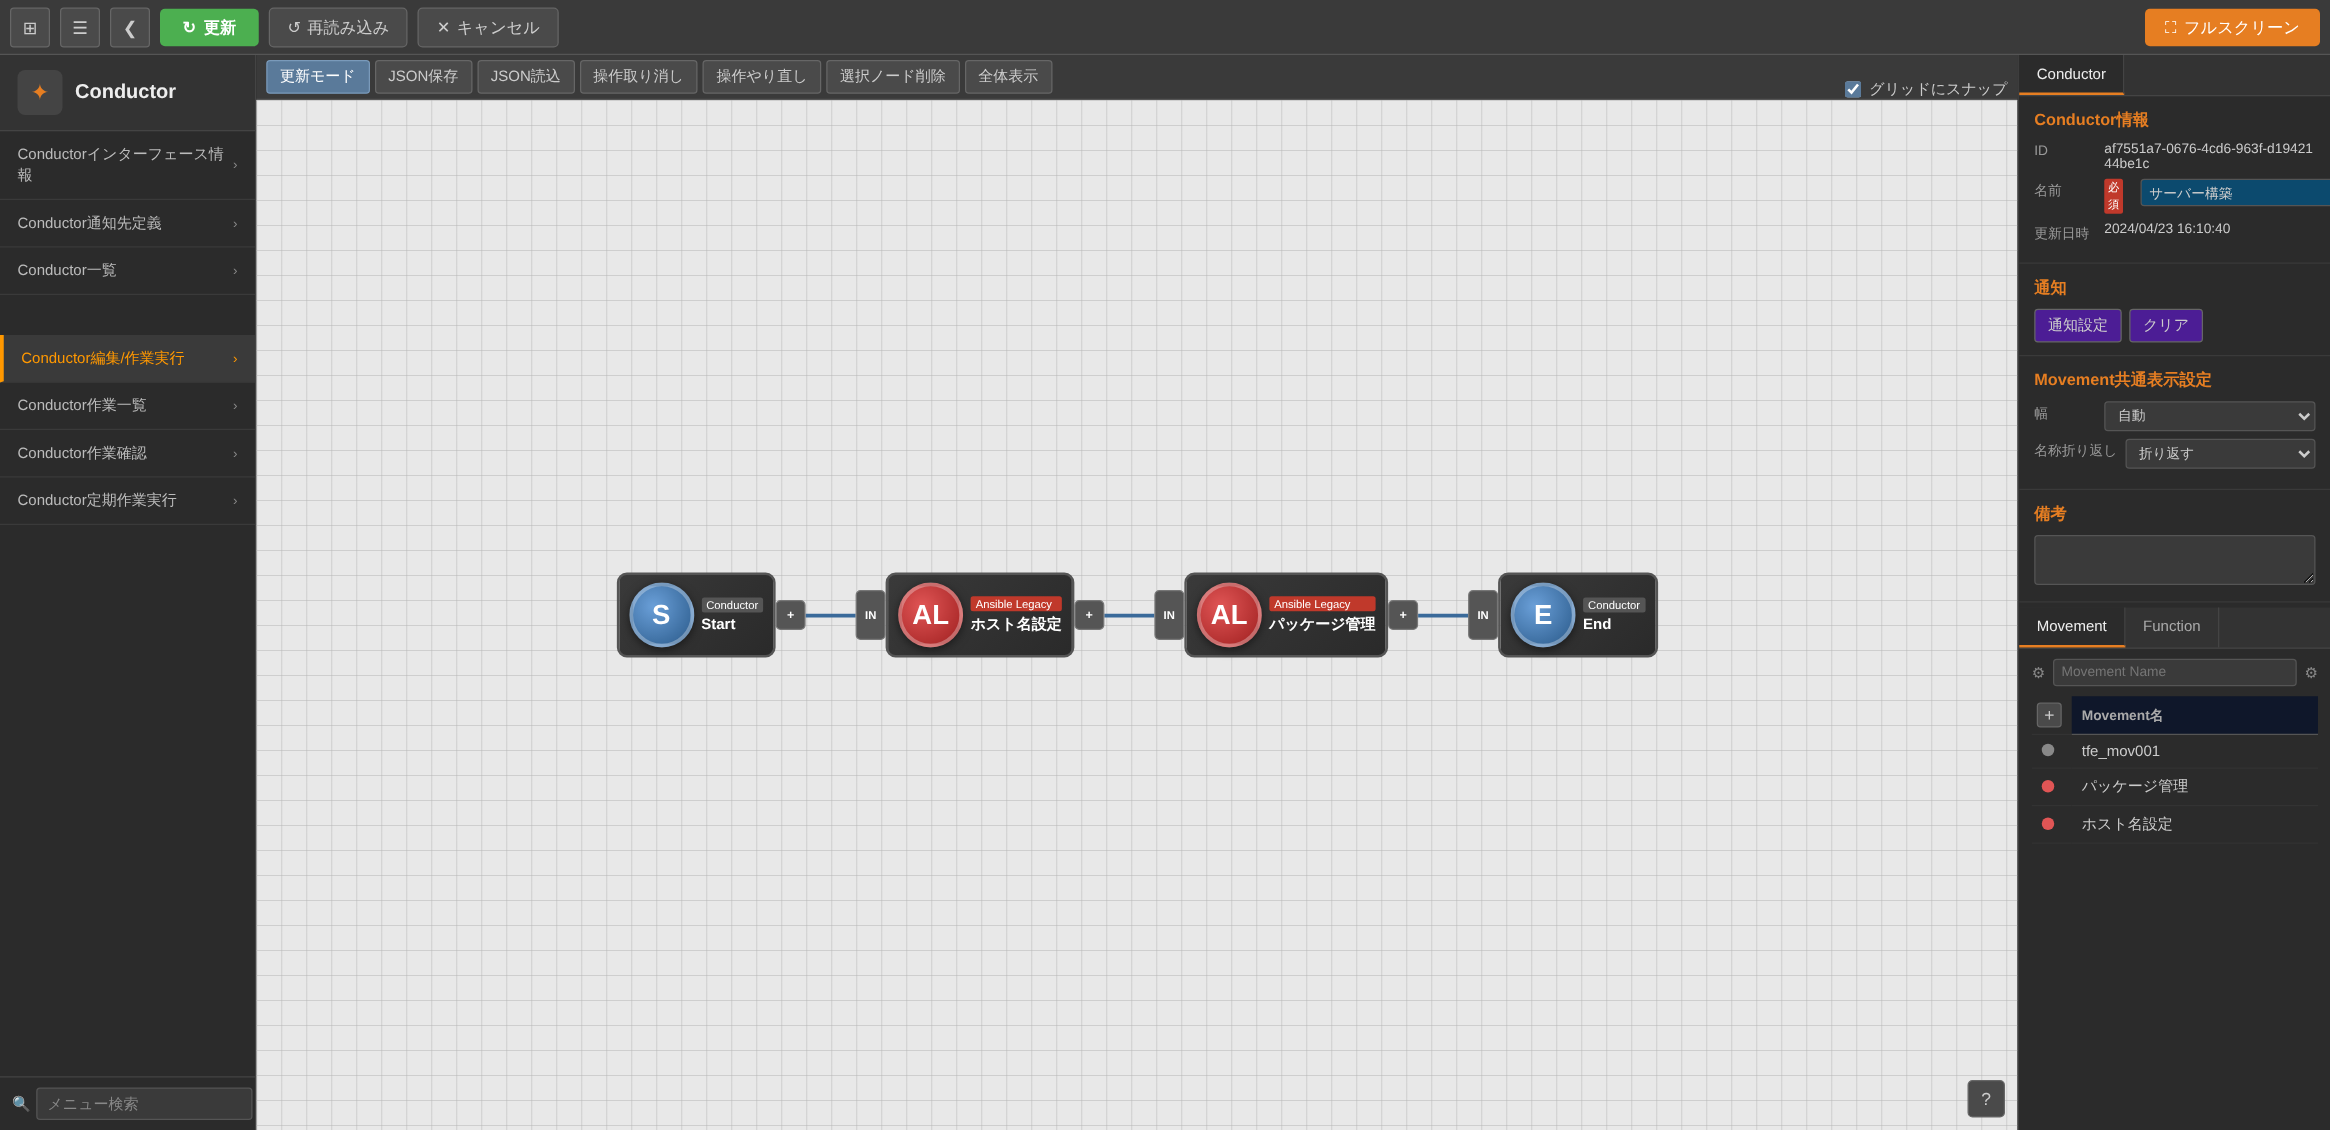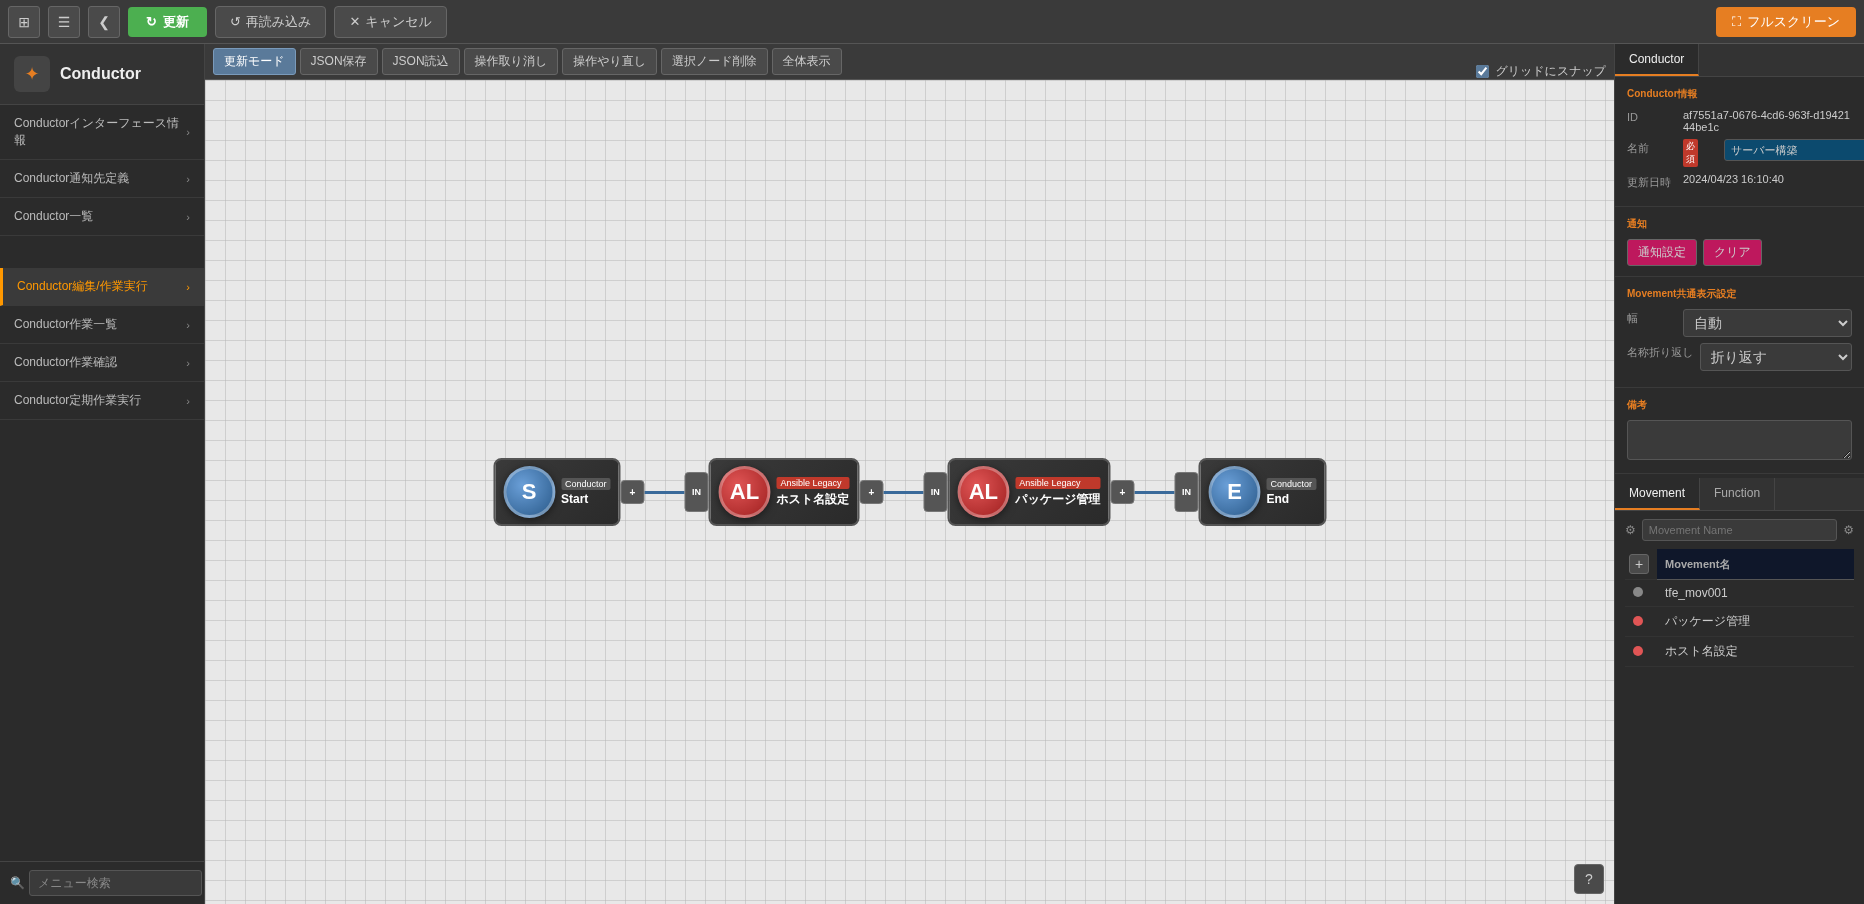--- a/index.html
+++ b/index.html
@@ -132,34 +132,34 @@
       flex-shrink: 0; overflow-y: auto;
     }
     .rp-tab-bar {
       display: flex; border-bottom: 1px solid #444; background: #333;
     }
     .rp-tab {
       padding: 8px 14px; cursor: pointer; font-size: 12px; color: #aaa; border-right: 1px solid #444;
     }
     .rp-tab.active { color: #eee; border-bottom: 2px solid #e67e22; background: #2b2b2b; }
     .rp-section { padding: 10px 12px; border-bottom: 1px solid #3a3a3a; }
-    .rp-section-title { color: #e67e22; font-size: 10px; font-weight: bold; margin-bottom: 8px; }
+    .rp-section-title { color: #e67e22; font-size: 13px; font-weight: bold; margin-bottom: 8px; }
     .rp-field { display: flex; align-items: flex-start; margin-bottom: 6px; gap: 6px; }
     .rp-label { color: #999; font-size: 11px; min-width: 50px; flex-shrink: 0; padding-top: 2px; }
     .rp-value { color: #ccc; font-size: 11px; word-break: break-all; }
-    .rp-required { background: #c0392b; color: white; font-size: 9px; padding: 1px 3px; border-radius: 2px; margin-right: 20px; }
+    .rp-required { background: #c0392b; color: white; font-size: 9px; padding: 1px 3px; border-radius: 2px; margin-right: 8px; }
     .rp-input {
       flex: 1; background: #0c4a6e; border: 1px solid #555; border-radius: 3px; color: #ccc;
       padding: 4px 6px; font-size: 11px; outline: none;
     }
     .rp-select {
       flex: 1; background: #3a3a3a; border: 1px solid #555; border-radius: 3px; color: #ccc;
-      padding: 4px 6px; font-size: 14px; outline: none;
-    }
-    .rp-btn { background: #be185d; border: 1px solid #666; border-radius: 3px; color: #ccc; padding: 4px 10px; cursor: pointer; font-size: 12px; }
+      padding: 4px 6px; font-size: 11px; outline: none;
+    }
+    .rp-btn { background: #4c1d95; border: 1px solid #666; border-radius: 3px; color: #ccc; padding: 4px 10px; cursor: pointer; font-size: 12px; }
     .rp-textarea { width: 100%; background: #3a3a3a; border: 1px solid #555; border-radius: 3px; color: #ccc; padding: 4px 6px; font-size: 11px; min-height: 40px; resize: vertical; outline: none; }
 
     
     .movement-section { padding: 8px 10px; flex: 1; }
     .movement-filter {
       display: flex; align-items: center; gap: 6px; margin-bottom: 8px;
     }
     .movement-filter-input {
       flex: 1; background: #3a3a3a; border: 1px solid #555; border-radius: 3px; color: #ccc;
       padding: 4px 6px; font-size: 11px; outline: none;

